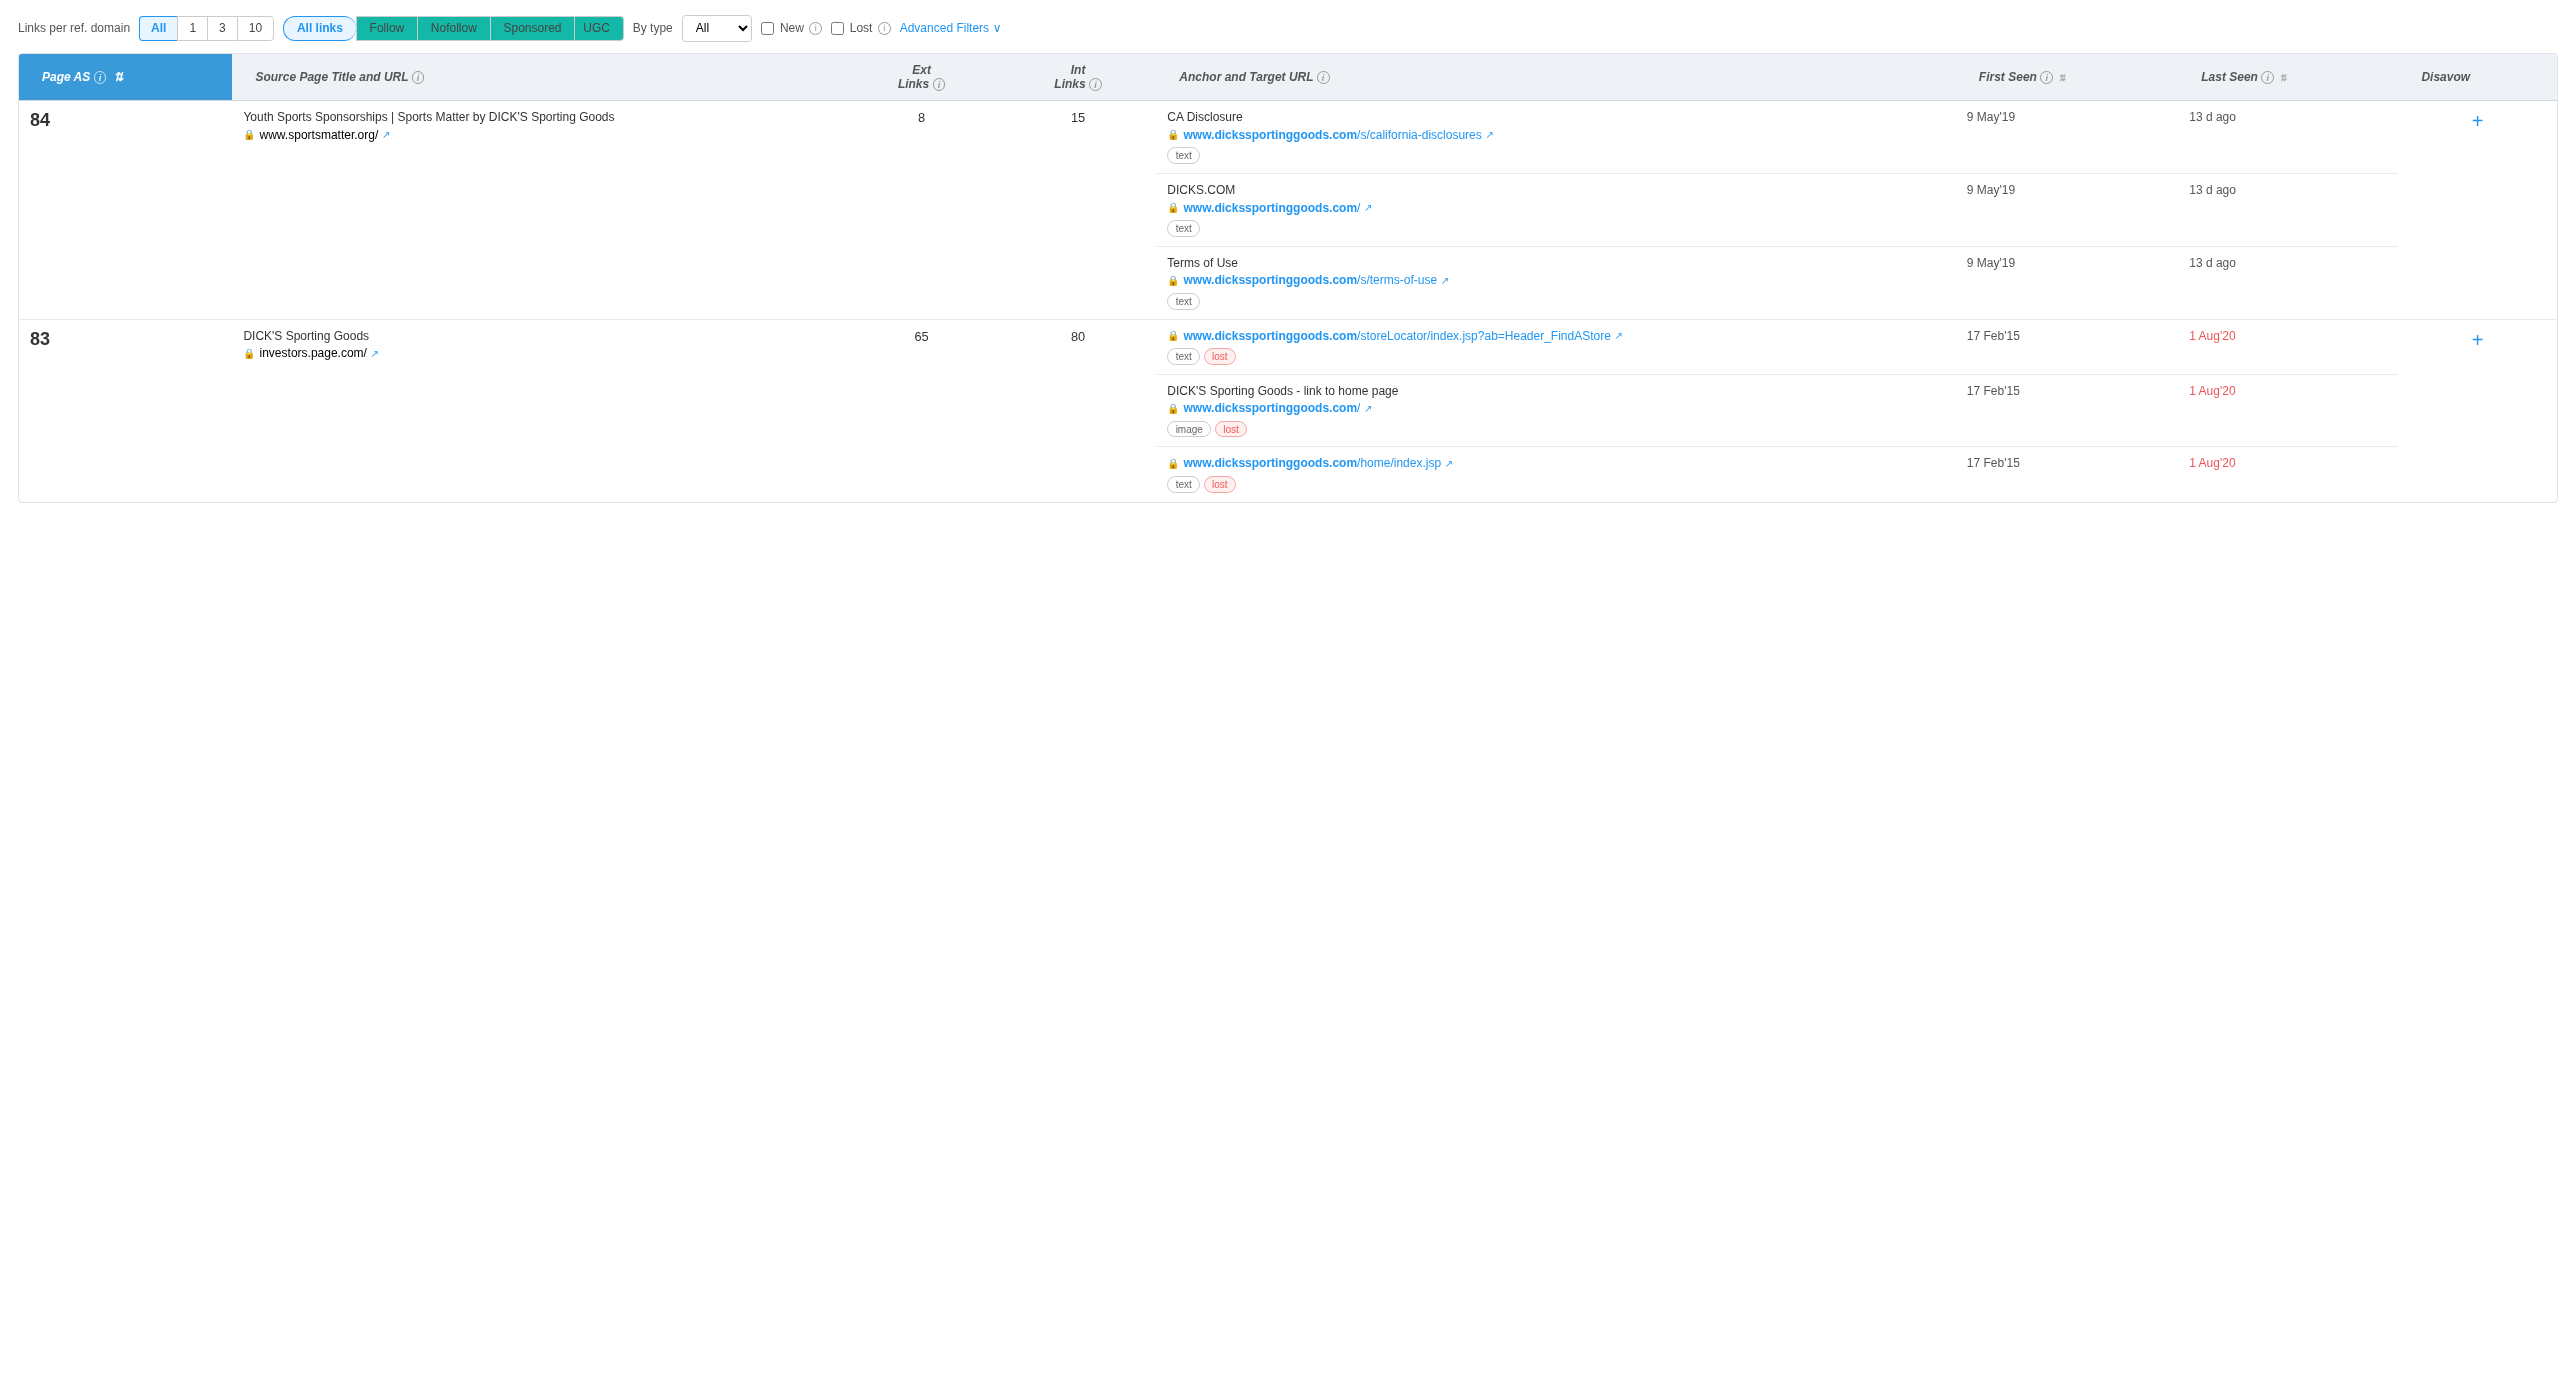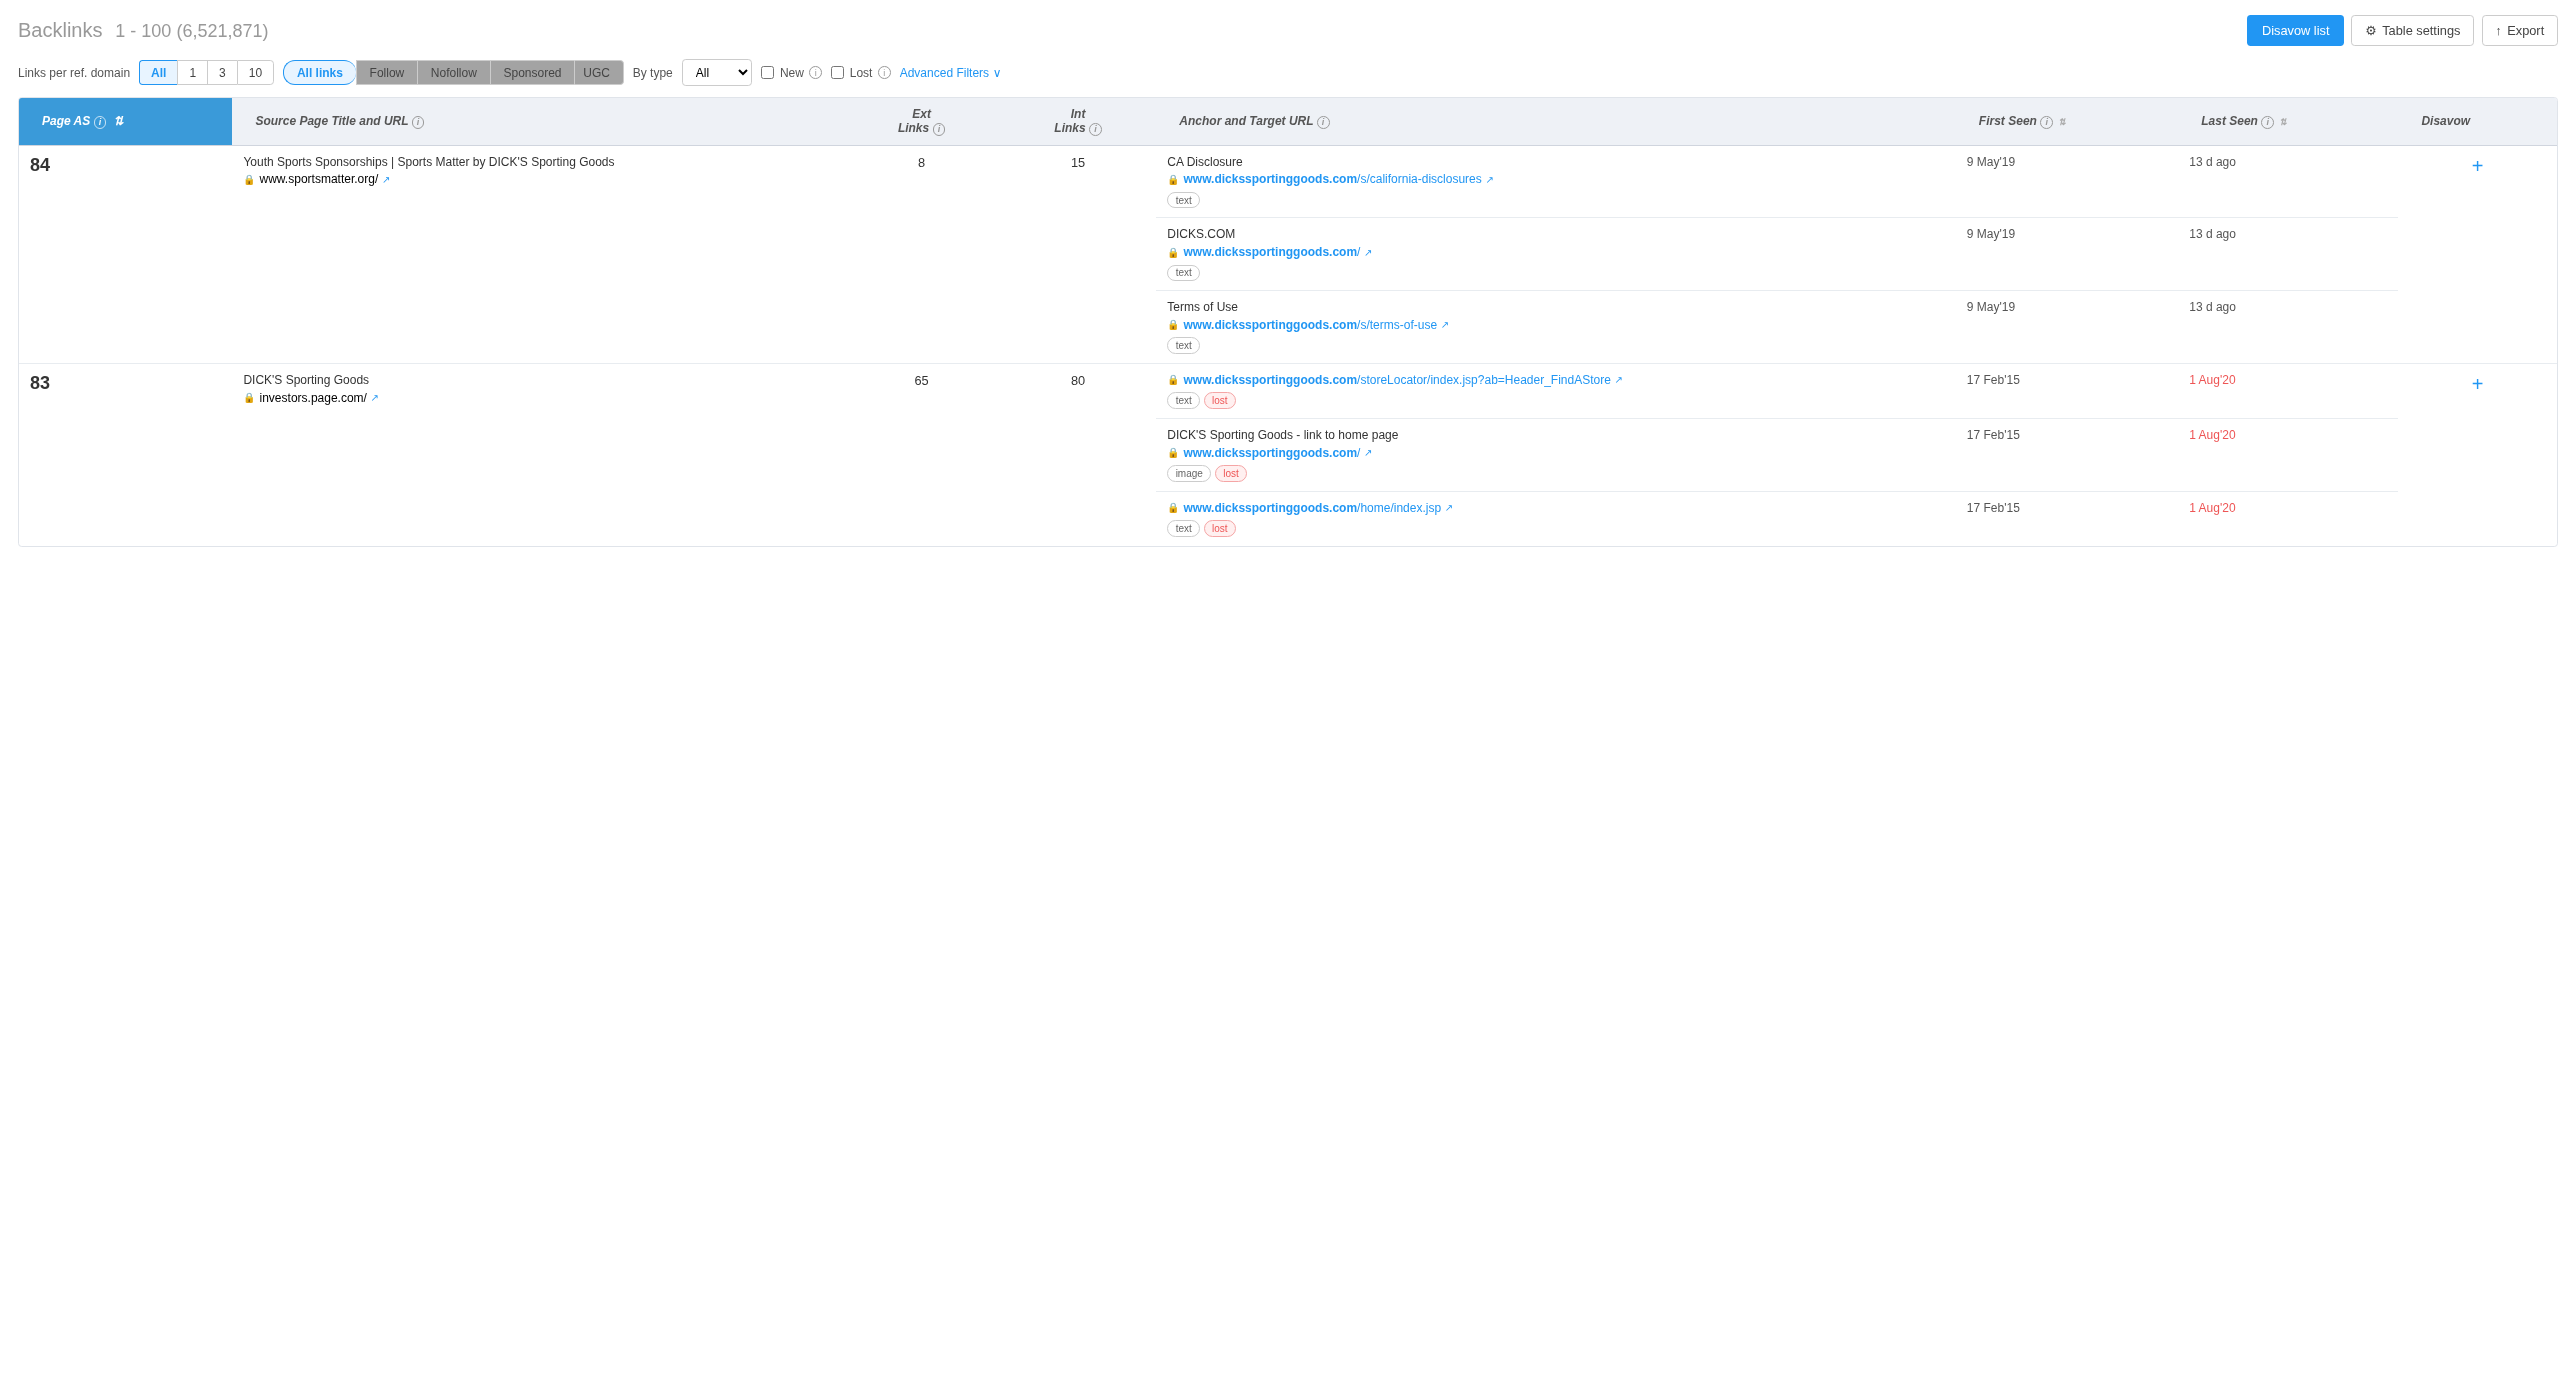--- a/index.html
+++ b/index.html
@@ -25,21 +25,21 @@
     .filter-btn {
       padding: 4.6px 11px; border: 0.9px solid #ccc; background: #fff; cursor: pointer; font-size: 12px; color: #444;
       border-right: none;
     }
     .filter-btn:first-child { border-radius: 3.7px 0 0 3.7px; }
     .filter-btn:last-child { border-right: 0.9px solid #ccc; border-radius: 0 3.7px 3.7px 0; }
     .filter-btn.active { background: #e8f4ff; color: #2196f3; border-color: #2196f3; font-weight: 600; }
 
     .link-type-group { display: flex; gap: 0; }
     .link-type-btn {
-      padding: 4.6px 12.8px; border: 0.9px solid #ccc; background: #a3a3a3; cursor: pointer; font-size: 12px; color: #444;
+      padding: 4.6px 12.8px; border: 0.9px solid #ccc; background: #14b8a6; cursor: pointer; font-size: 12px; color: #444;
       border-right: none;
     }
     .link-type-btn:first-child { border-radius: 3.7px 0 0 3.7px; }
     .link-type-btn:last-child { border-right: 0.9px solid #ccc; border-radius: 0 3.7px 3.7px 0; padding-left: 8px; }
     .link-type-btn.active { background: #e8f4ff; border-color: #2196f3; color: #2196f3; font-weight: 600; border-radius: 12px; }
 
     .by-type-label { font-size: 12px; color: #555; }
     .by-type-select { padding: 4.6px 25.6px 4.6px 9px; border: 0.9px solid #ccc; border-radius: 3.7px; font-size: 12px; background: #fff; appearance: auto; cursor: pointer; }
 
     .checkbox-group { display: flex; align-items: center; gap: 5.5px; font-size: 12px; color: #555; }
@@ -91,37 +91,20 @@
 
     
     .url-domain { color: #2196f3; font-weight: 600; }
     .url-path { color: #2196f3; font-weight: 400; }
   </style>
 </head>
 <body>
 
 <div class="page-wrapper">
 
-  <div class="header">
-    <div class="header-title">
-      <span>Backlinks</span>
-      <span style="color:#999;font-weight:400;font-size:18px;margin-left:7.3px;">1 - 100 (6,521,871)</span>
-    </div>
-    <div class="header-actions">
-      <button class="btn-disavow">Disavow list</button>
-      <button class="btn-table-settings">
-        <span>⚙</span>
-        <span>Table settings</span>
-      </button>
-      <button class="btn-export">
-        <span>↑</span>
-        <span>Export</span>
-      </button>
-    </div>
-  </div>
 
   <div class="filters-row">
     <span class="filter-label">Links per ref. domain</span>
     <div class="filter-group">
       <button class="filter-btn active">All</button>
       <button class="filter-btn">1</button>
       <button class="filter-btn">3</button>
       <button class="filter-btn">10</button>
     </div>
     <div class="link-type-group">

